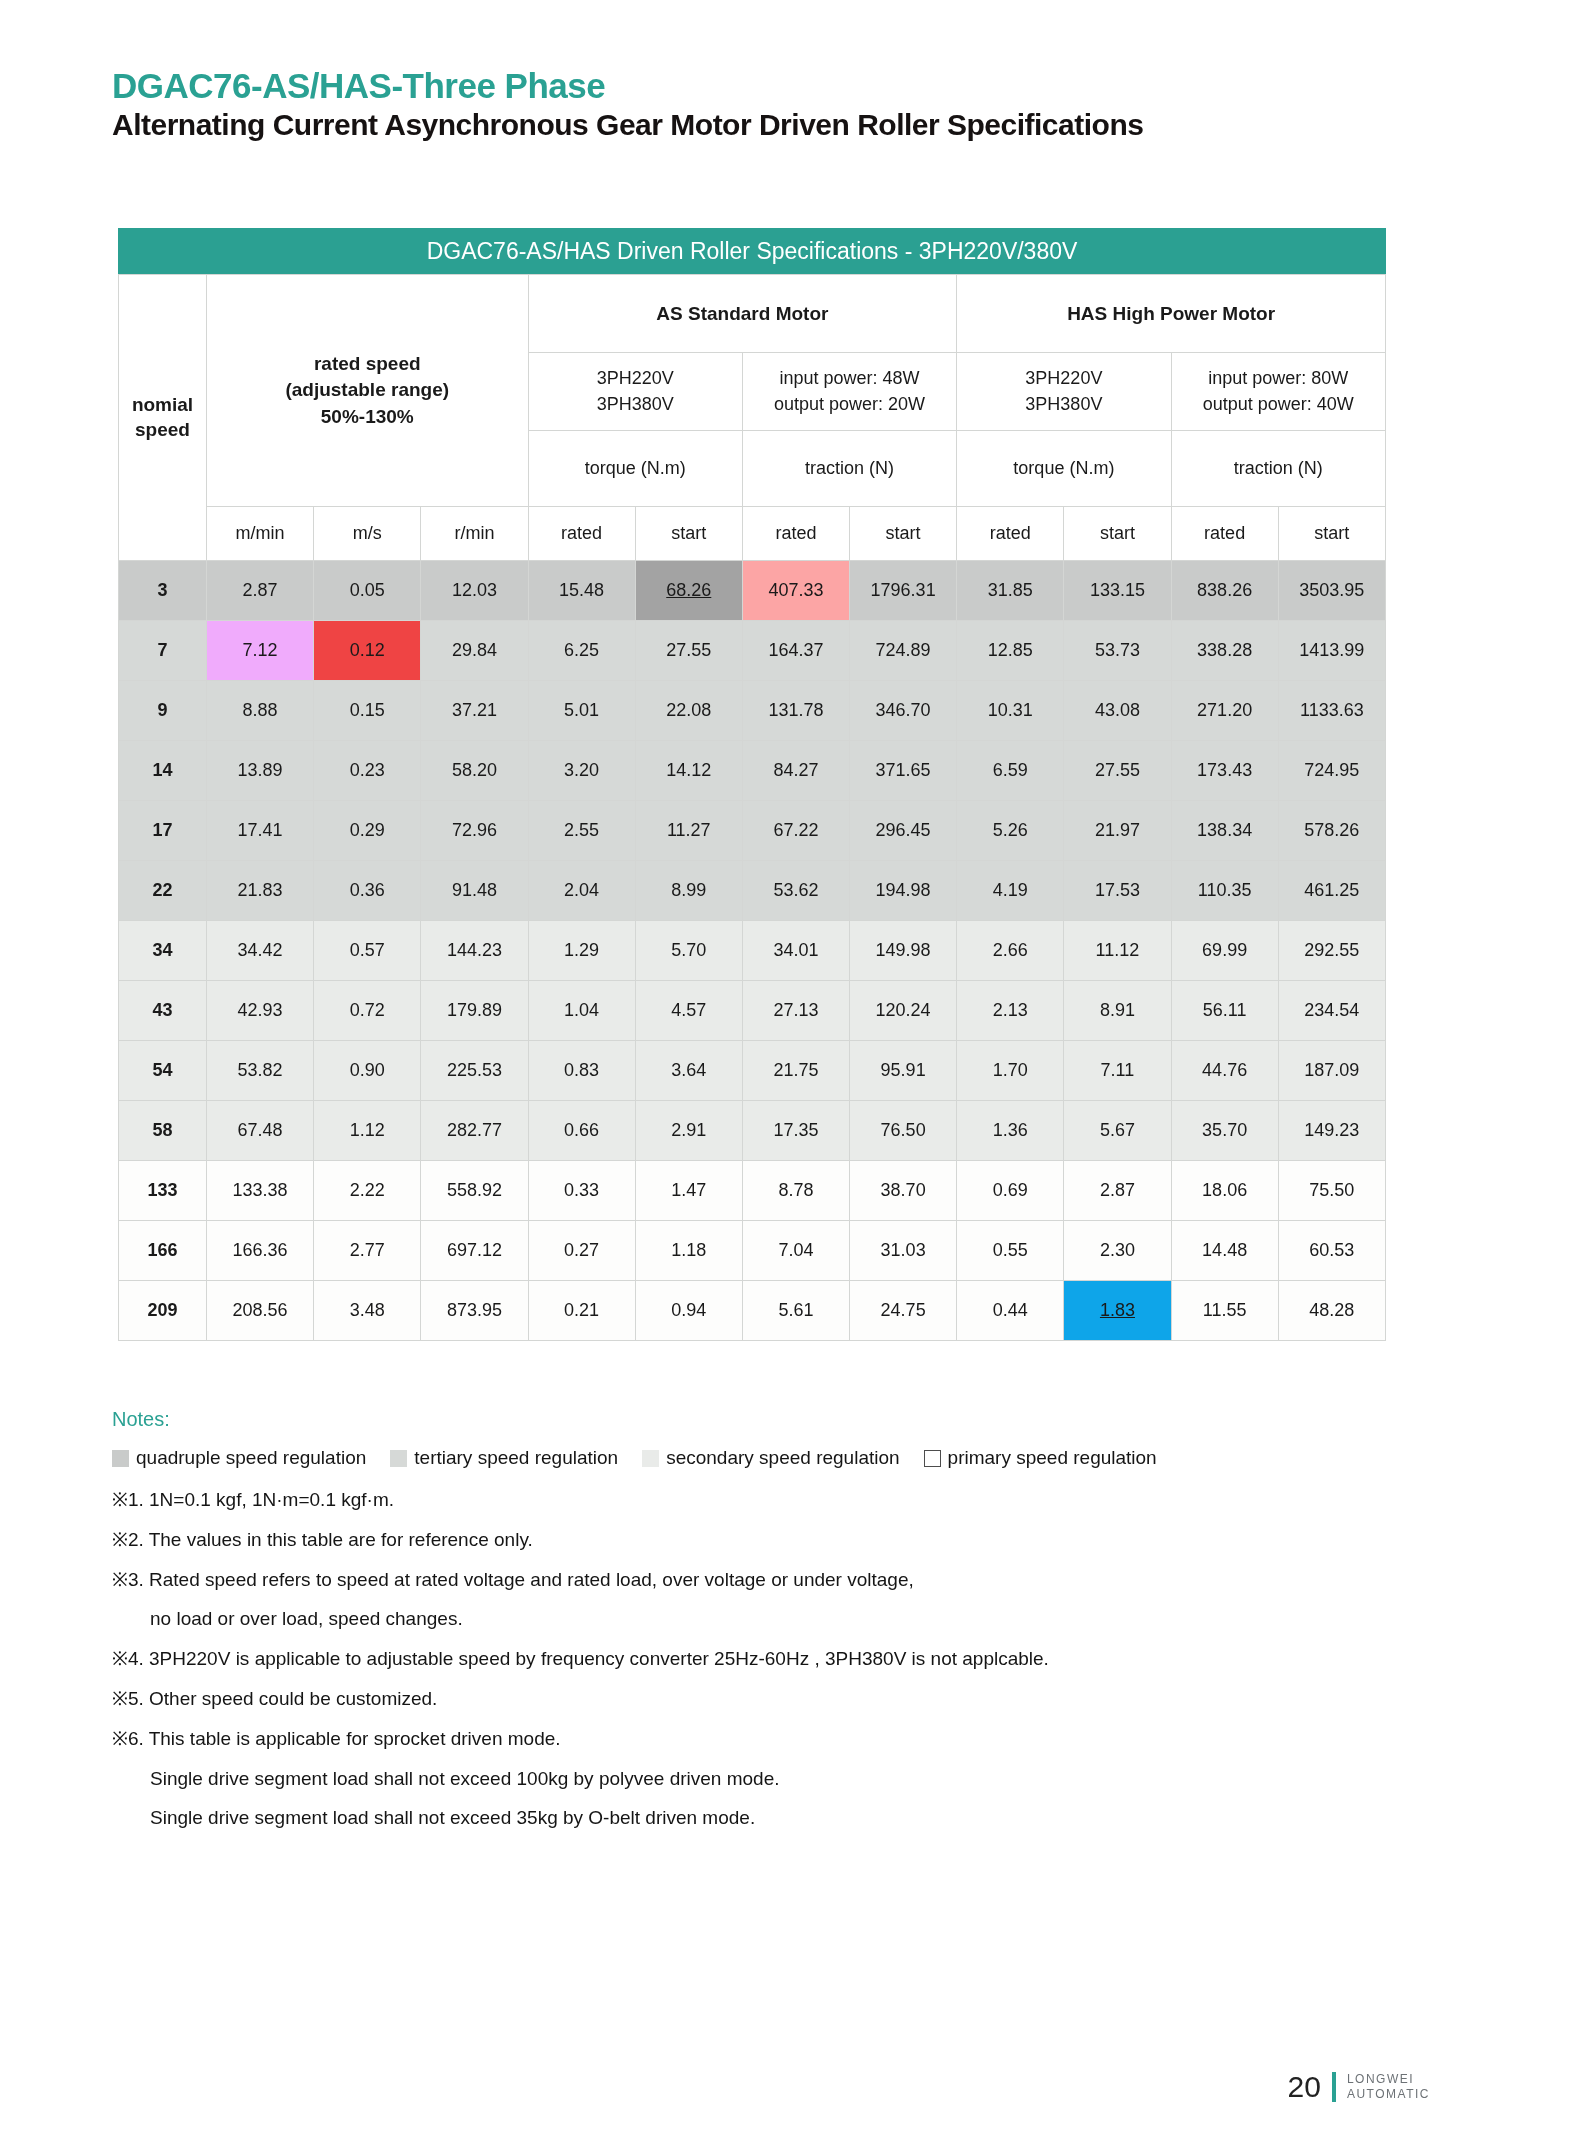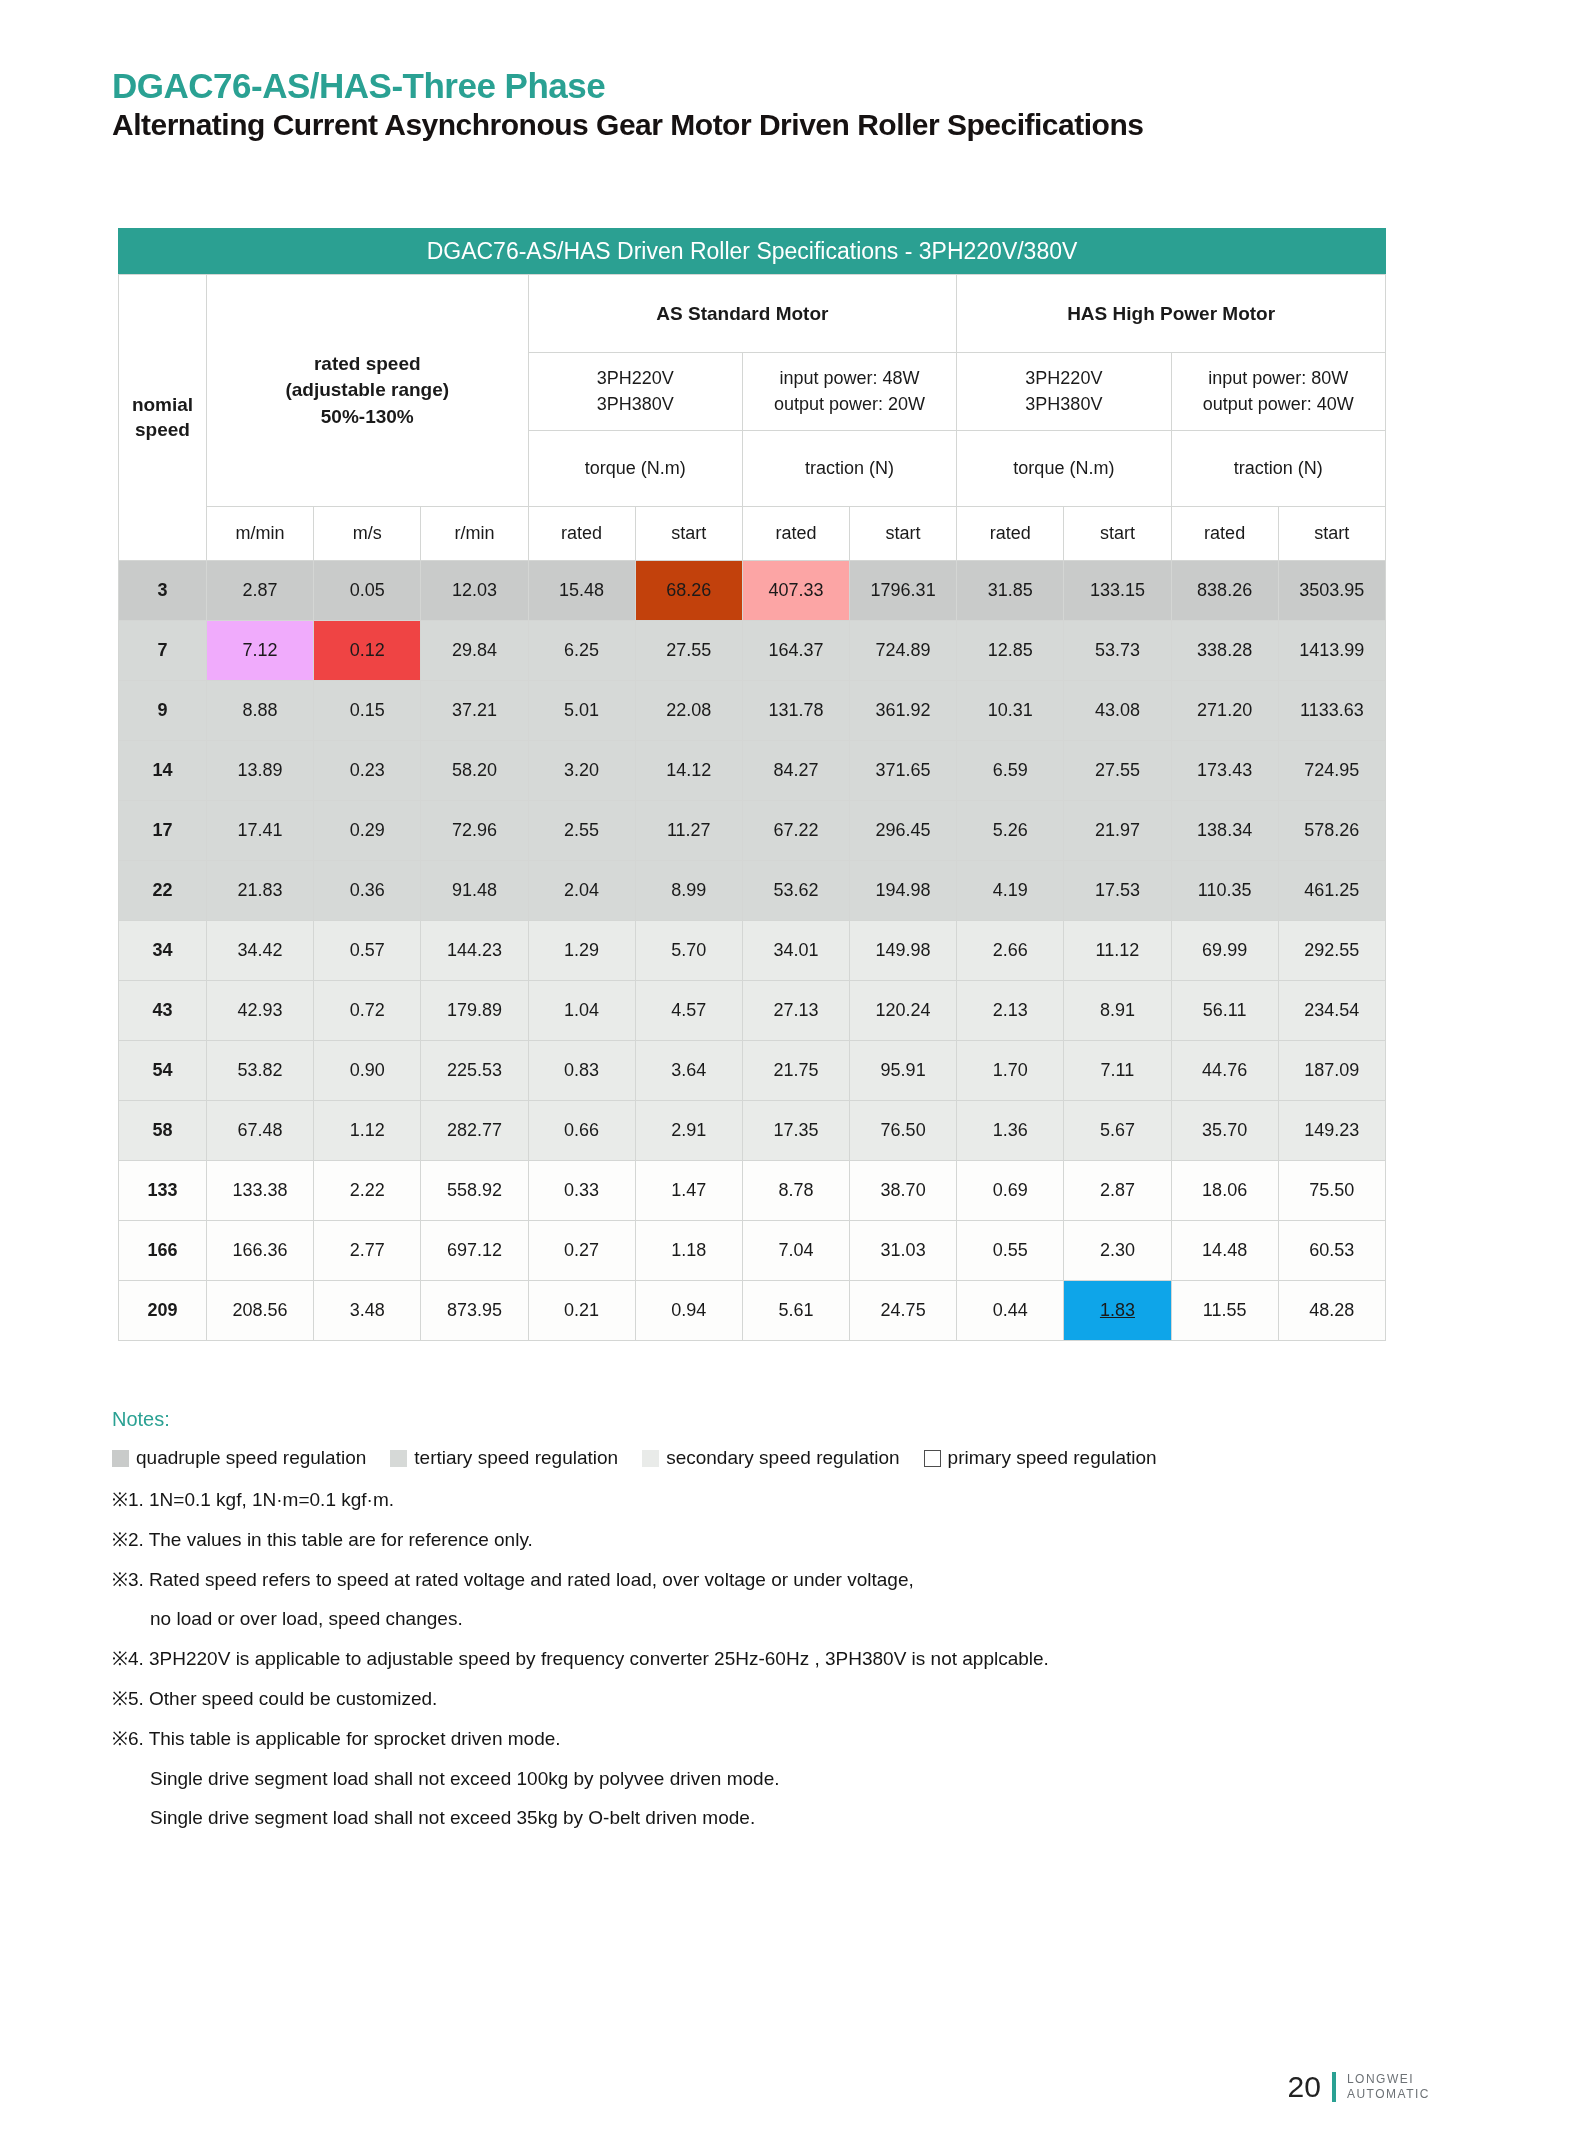--- a/index.html
+++ b/index.html
@@ -115,21 +115,21 @@
           <th>start</th>
         </tr>
       </thead>
       <tbody>
           <tr>
       <td class="speed" style="background: rgb(201, 203, 202);">3</td>
     <td style="background: rgb(201, 203, 202);">2.87</td>
             <td style="background: rgb(201, 203, 202);">0.05</td>
             <td style="background: rgb(201, 203, 202);">12.03</td>
             <td style="background: rgb(201, 203, 202);">15.48</td>
-            <td style="background: #c2410c;">68.26</td>
+            <td style="background: #a3a3a3; text-decoration: underline;">68.26</td>
             <td style="background: #fca5a5;">407.33</td>
             <td style="background: rgb(201, 203, 202);">1796.31</td>
             <td style="background: rgb(201, 203, 202);">31.85</td>
             <td style="background: rgb(201, 203, 202);">133.15</td>
             <td style="background: rgb(201, 203, 202);">838.26</td>
             <td style="background: rgb(201, 203, 202);">3503.95</td>
           </tr>
           <tr>
       <td class="speed" style="background: rgb(214, 217, 215);">7</td>
     <td style="background: #f0abfc;">7.12</td>
@@ -145,21 +145,21 @@
             <td style="background: rgb(214, 217, 215);">1413.99</td>
           </tr>
           <tr>
       <td class="speed" style="background: rgb(214, 217, 215);">9</td>
     <td style="background: rgb(214, 217, 215);">8.88</td>
             <td style="background: rgb(214, 217, 215);">0.15</td>
             <td style="background: rgb(214, 217, 215);">37.21</td>
             <td style="background: rgb(214, 217, 215);">5.01</td>
             <td style="background: rgb(214, 217, 215);">22.08</td>
             <td style="background: rgb(214, 217, 215);">131.78</td>
-            <td style="background: rgb(214, 217, 215);">361.92</td>
+            <td style="background: rgb(214, 217, 215);">346.70</td>
             <td style="background: rgb(214, 217, 215);">10.31</td>
             <td style="background: rgb(214, 217, 215);">43.08</td>
             <td style="background: rgb(214, 217, 215);">271.20</td>
             <td style="background: rgb(214, 217, 215);">1133.63</td>
           </tr>
           <tr>
       <td class="speed" style="background: rgb(214, 217, 215);">14</td>
     <td style="background: rgb(214, 217, 215);">13.89</td>
             <td style="background: rgb(214, 217, 215);">0.23</td>
             <td style="background: rgb(214, 217, 215);">58.20</td>

